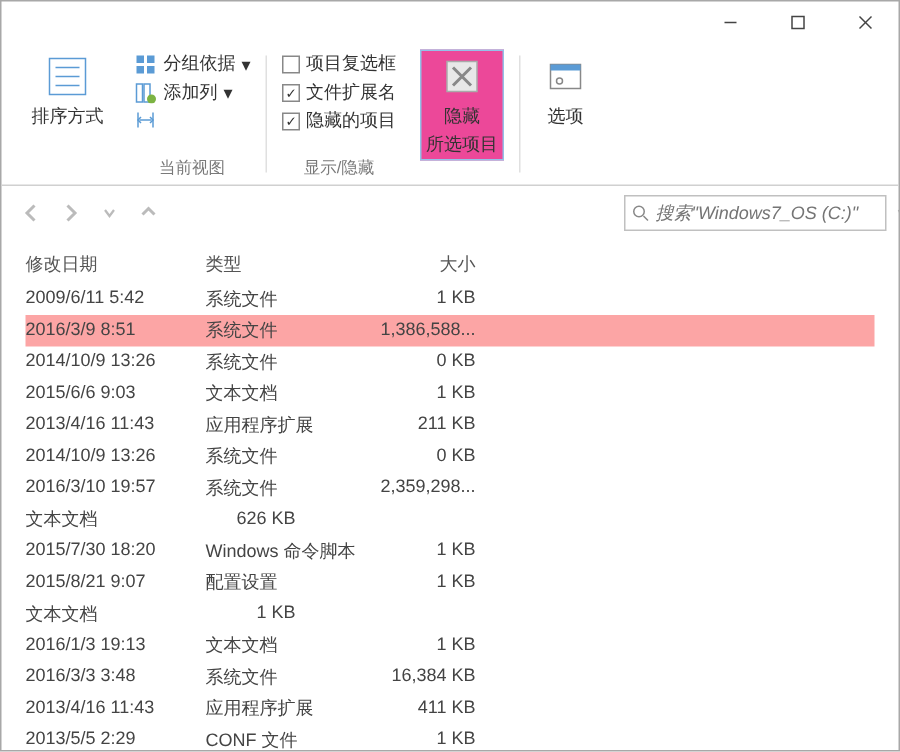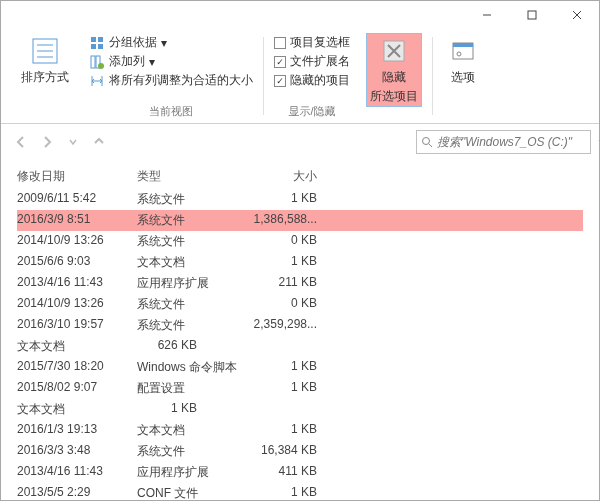--- a/index.html
+++ b/index.html
@@ -5,21 +5,21 @@
   * { box-sizing: border-box; margin: 0; padding: 0; font-family: "Microsoft YaHei", "Segoe UI", sans-serif; }
   body { width: 600px; height: 501px; background: #fff; border: 1px solid #a8a8a8; overflow: hidden; font-size: 12px; color: #333; }
   .titlebar { height: 28px; display: flex; justify-content: flex-end; align-items: flex-start; }
   .titlebar .winbtn { width: 45px; height: 28px; display: flex; align-items: center; justify-content: center; color: #444; }
   .titlebar .winbtn svg { width: 10px; height: 10px; }
   .ribbon { display: flex; border-bottom: 1px solid #d0d0d0; padding: 4px 8px 4px 8px; position: relative; height: 95px; }
   .rgroup { display: flex; flex-direction: column; align-items: center; padding: 0 8px; }
   .rgroup.wide { align-items: flex-start; }
   .rgroup .label { color: #7a7a7a; font-size: 11px; margin-top: auto; text-align: center; width: 100%; }
   .bigbtn { display: flex; flex-direction: column; align-items: center; padding: 2px 4px; gap: 2px; font-size: 12px; }
-  .bigbtn.sel { background: #fca5a5; border: 1px solid #94c1e8; padding: 1px 3px; }
+  .bigbtn.sel { background: #ec4899; border: 1px solid #94c1e8; padding: 1px 3px; }
   .bigbtn .icn { width: 32px; height: 32px; display: flex; align-items: center; justify-content: center; }
   .rowitem { display: flex; align-items: center; gap: 4px; font-size: 12px; padding: 1px 0; white-space: nowrap; }
   .rowitem .icn { width: 16px; height: 16px; display: flex; align-items: center; justify-content: center; }
   .chk { width: 12px; height: 12px; border: 1px solid #888; display: inline-flex; align-items: center; justify-content: center; font-size: 9px; color: #333; flex-shrink: 0; }
   .divider { width: 1px; background: #e0e0e0; margin: 4px 2px; align-self: stretch; }
   .navbar { height: 36px; display: flex; align-items: center; padding: 4px 8px; gap: 6px; }
   .navbtns { display: flex; gap: 2px; }
   .navbtn { width: 24px; height: 24px; display: flex; align-items: center; justify-content: center; color: #bbb; }
   .searchbox { margin-left: auto; width: 175px; height: 24px; border: 1px solid #c0c0c0; display: flex; align-items: center; padding: 0 4px; gap: 4px; }
   .searchbox .mag { color: #888; }
@@ -98,21 +98,20 @@
     <div class="rowitem">
       <span class="icn">
           <svg width="14" height="14" viewBox="0 0 14 14">
             <line x1="2" y1="2" x2="2" y2="12" stroke="#5b9bd5"></line>
             <line x1="12" y1="2" x2="12" y2="12" stroke="#5b9bd5"></line>
             <line x1="3" y1="7" x2="11" y2="7" stroke="#5b9bd5"></line>
             <polyline points="4,5 2,7 4,9" fill="none" stroke="#5b9bd5"></polyline>
             <polyline points="10,5 12,7 10,9" fill="none" stroke="#5b9bd5"></polyline>
           </svg>
         </span>
-      <span>将所有列调整为合适的大小</span>
     </div>
     <div class="label">当前视图</div>
   </div>
 
   <div class="divider"></div>
 
   <div class="rgroup wide">
     <div class="rowitem">
       <span class="chk"></span>
       <span>项目复选框</span>
@@ -242,21 +241,21 @@
       <div class="filerow">
         <div class="col-type">文本文档</div>
         <div class="col-size">626 KB</div>
       </div>
       <div class="filerow">
         <div class="col-date">2015/7/30 18:20</div>
         <div class="col-type">Windows 命令脚本</div>
         <div class="col-size">1 KB</div>
       </div>
       <div class="filerow">
-        <div class="col-date">2015/8/02 9:07</div>
+        <div class="col-date">2015/8/21 9:07</div>
         <div class="col-type">配置设置</div>
         <div class="col-size">1 KB</div>
       </div>
       <div class="filerow">
         <div class="col-type">文本文档</div>
         <div class="col-size">1 KB</div>
       </div>
       <div class="filerow">
         <div class="col-date">2016/1/3 19:13</div>
         <div class="col-type">文本文档</div>

